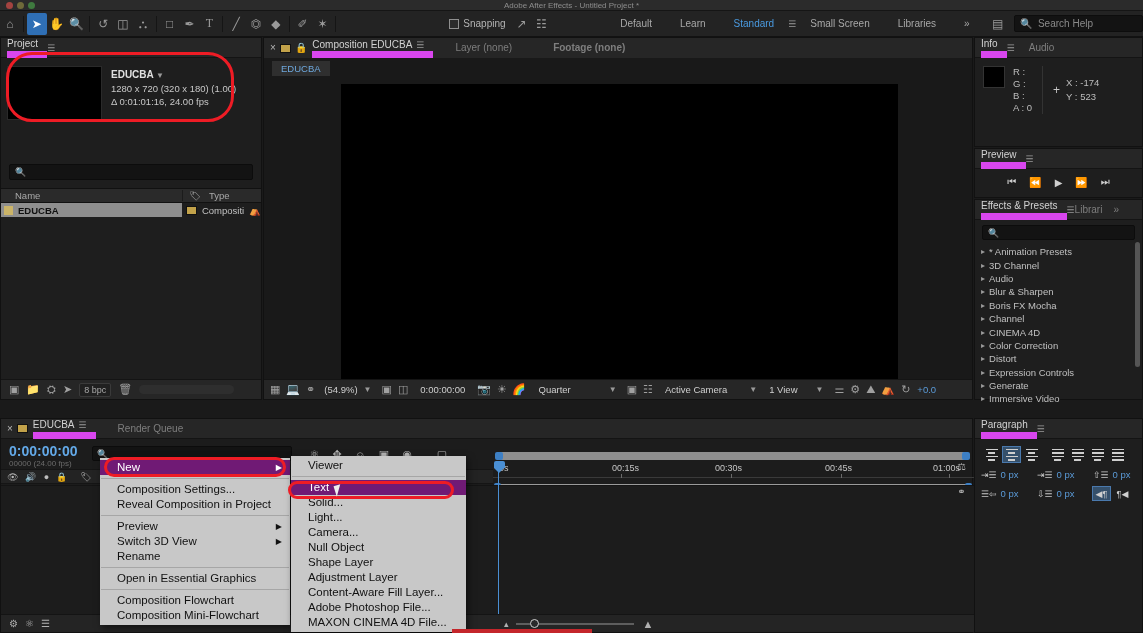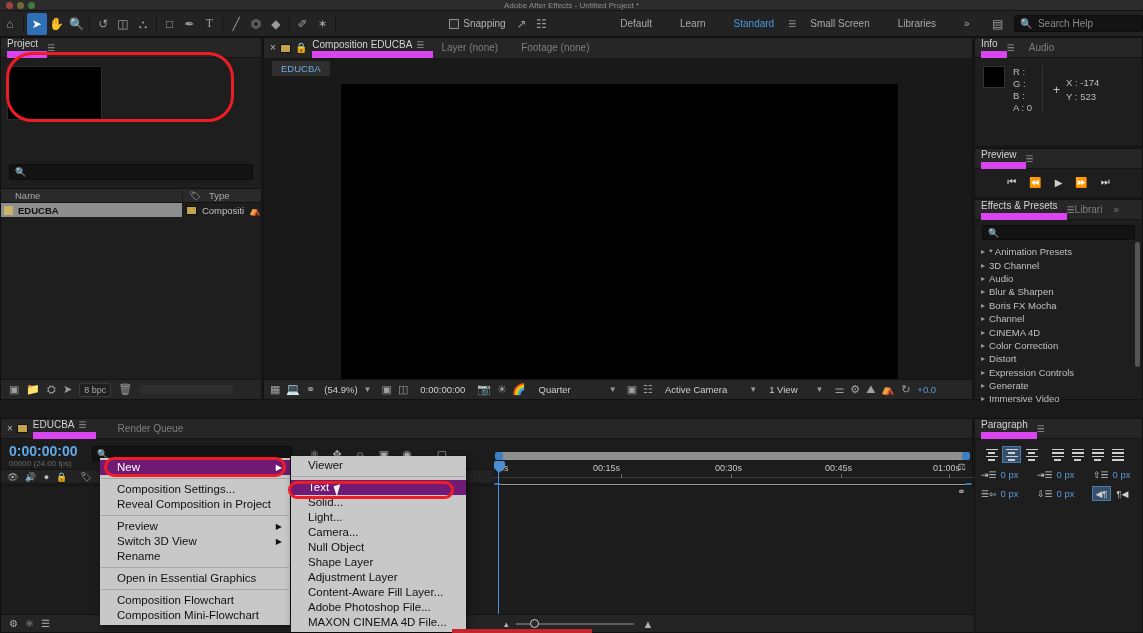--- a/index.html
+++ b/index.html
@@ -274,20 +274,27 @@
   <div class="panel" id="project">
     <div class="ptabs">
       <span class="ptab act">
         <span>Project</span>
       </span>
       <span class="hamb">☰</span>
     </div>
 
     <div class="proj-head">
       <div class="thumb"></div>
+      <div class="proj-meta">
+        <div>
+          <span class="nm">EDUCBA</span><span class="caret"> ▼</span>
+        </div>
+        <div>1280 x 720  (320 x 180) (1.00)</div>
+        <div>Δ 0:01:01:16, 24.00 fps</div>
+      </div>
     </div>
 
     <div class="searchrow">
       <span>🔍</span>
       <span></span>
     </div>
 
     <div class="colhead">
       <div class="ch1">Name</div>
       <div class="ch2">
@@ -321,22 +328,22 @@
 
   <div class="panel" id="comp">
     <div class="comp-tabrow">
       <span class="ptab" style="padding-right:4px;">×</span>
       <span class="sw" style="margin-right:5px;"></span>
       <span class="ptab" style="padding-right:4px;">🔒</span>
       <span class="ptab act">
         <span>Composition EDUCBA</span>
         <span class="hamb">☰</span>
       </span>
-      <span class="ptab dim" style="margin-left:8px;">Layer (none)</span>
-      <span class="ptab dim" style="margin-left:14px;">Footage (none)</span>
+      <span class="ptab dim" style="margin-left:22px;">Layer (none)</span>
+      <span class="ptab dim" style="margin-left:32px;font-weight:bold;">Footage (none)</span>
     </div>
 
     <div class="subtab">
       <span>EDUCBA</span>
     </div>
 
     <div class="stage"></div>
 
     <div class="comp-foot">
       <span class="ic">▦</span>
@@ -590,21 +597,21 @@
       <span style="margin-left:4px;">#</span>
     </div>
 
     <div class="ruler">
       <div class="wab">
         <div class="wab-h" style="left:-2px;"></div>
         <div class="wab-h" style="right:-2px;"></div>
       </div>
       <div class="rulerbar">
         <span class="rtick" style="left:6px;">0s</span>
-        <span class="rtick" style="left:100px;">00:15s</span>
+        <span class="rtick" style="left:119px;">00:15s</span>
         <span class="rtick" style="left:222px;">00:30s</span>
         <span class="rtick" style="left:332px;">00:45s</span>
         <span class="rtick" style="left:440px;">01:00s</span>
         <span class="rtickline" style="left:128px;"></span>
         <span class="rtickline" style="left:238px;"></span>
         <span class="rtickline" style="left:348px;"></span>
         <span class="rtickline" style="left:456px;"></span>
       </div>
       <div class="cti" style="left:1px;">
         <div class="ctihead"></div>

